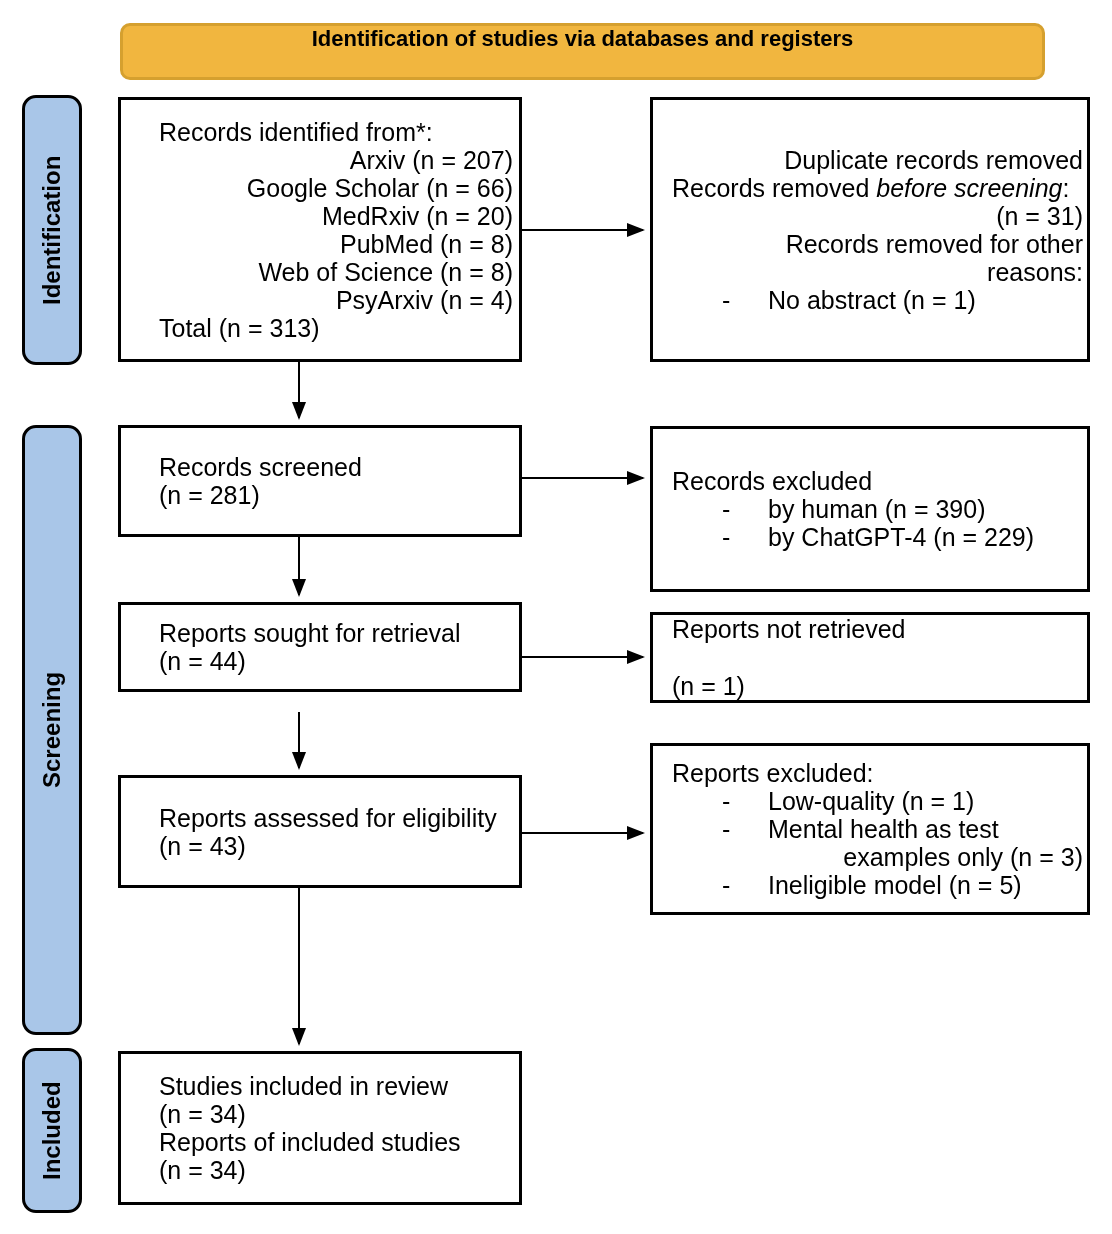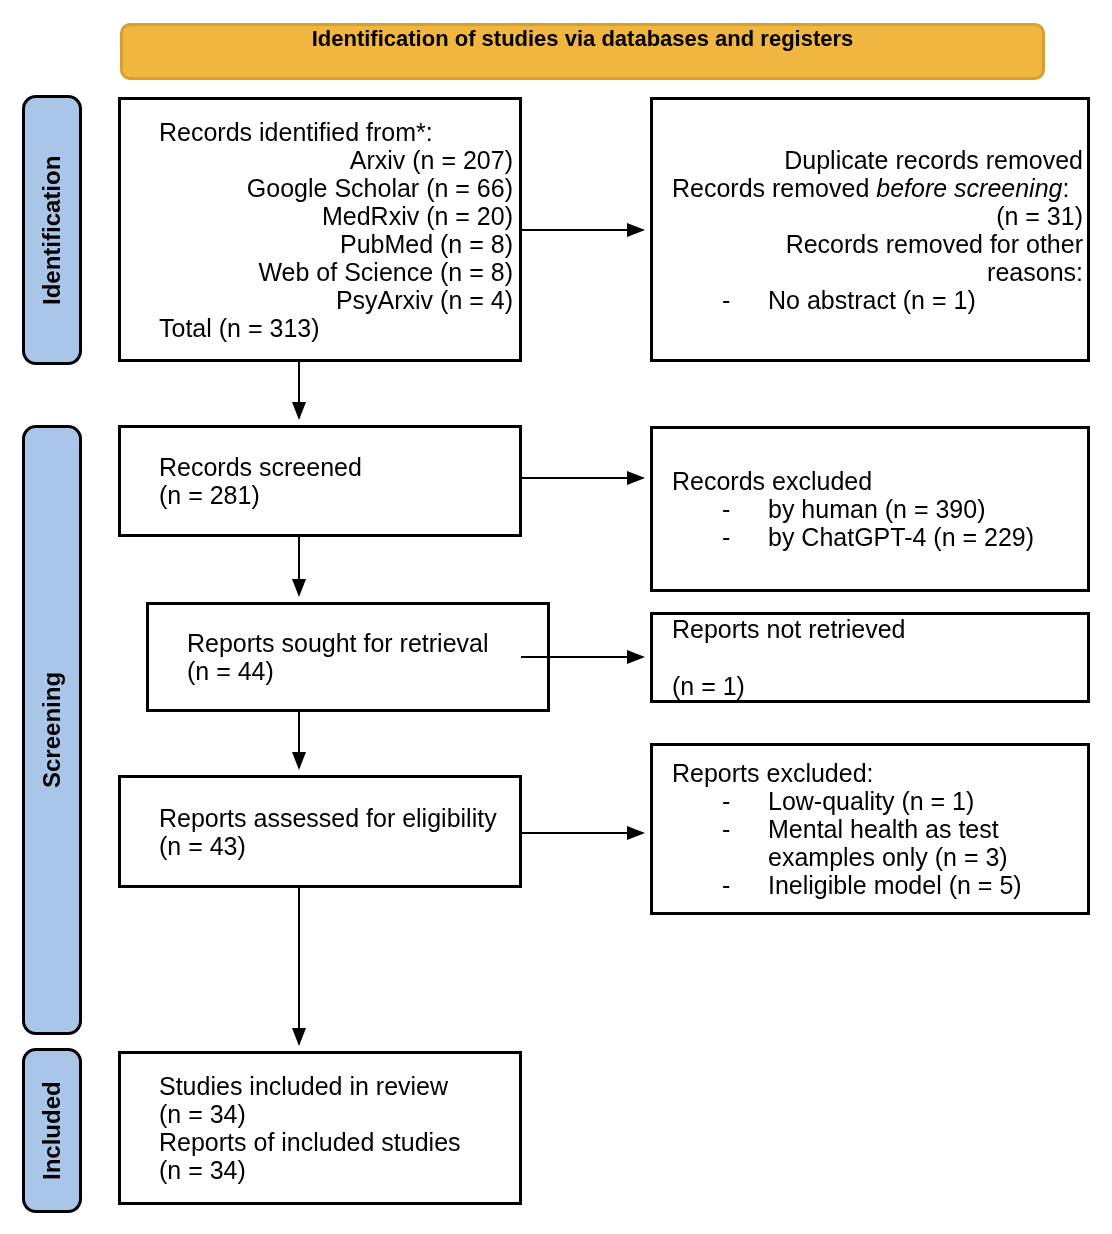--- a/index.html
+++ b/index.html
@@ -30,32 +30,32 @@
   #stage-included      { top:1048px;height:165px; }
   .box{
     position:absolute; box-sizing:border-box; background:#fff;
     border:3px solid #000; font-size:25px; line-height:28px;
     display:flex; flex-direction:column; justify-content:center;
   }
   .box.left { left:118px; width:404px; padding-left:38px; padding-right:6px; }
   .box.right{ left:650px; width:440px; padding-left:19px; padding-right:4px; }
   #box-records-identified{ top:97px;  height:265px; }
   #box-records-screened  { top:425px; height:112px; }
-  #box-reports-sought    { top:602px; height:110px;margin-left:28px; }
+  #box-reports-sought    { top:602px; height:90px; }
   #box-reports-assessed  { top:775px; height:113px; }
   #box-studies-included  { top:1051px;height:154px; }
   #box-records-removed   { top:97px;  height:265px; }
   #box-records-excluded  { top:382px; height:166px;margin-top:44px; }
   #box-reports-not-retrieved{ top:612px; height:91px;justify-content:space-between; }
   #box-reports-excluded  { top:743px; height:172px; }
   .line{ white-space:nowrap; }
   .ind1{ padding-left:37px;text-align:right; }
   .bullet{ position:relative; padding-left:96px; }
   .bullet .dash{ position:absolute; left:50px; }
-  .bullet-cont{ padding-left:96px; }
+  .bullet-cont{ padding-left:96px;text-align:right; }
   .it{ font-style:italic; }
   svg.arrows{ position:absolute; left:0; top:0; pointer-events:none; }
 </style>
 </head>
 <body>
 
 <div class="canvas">
 
   <div class="banner">
     <span>Identification of studies via databases and registers</span>

